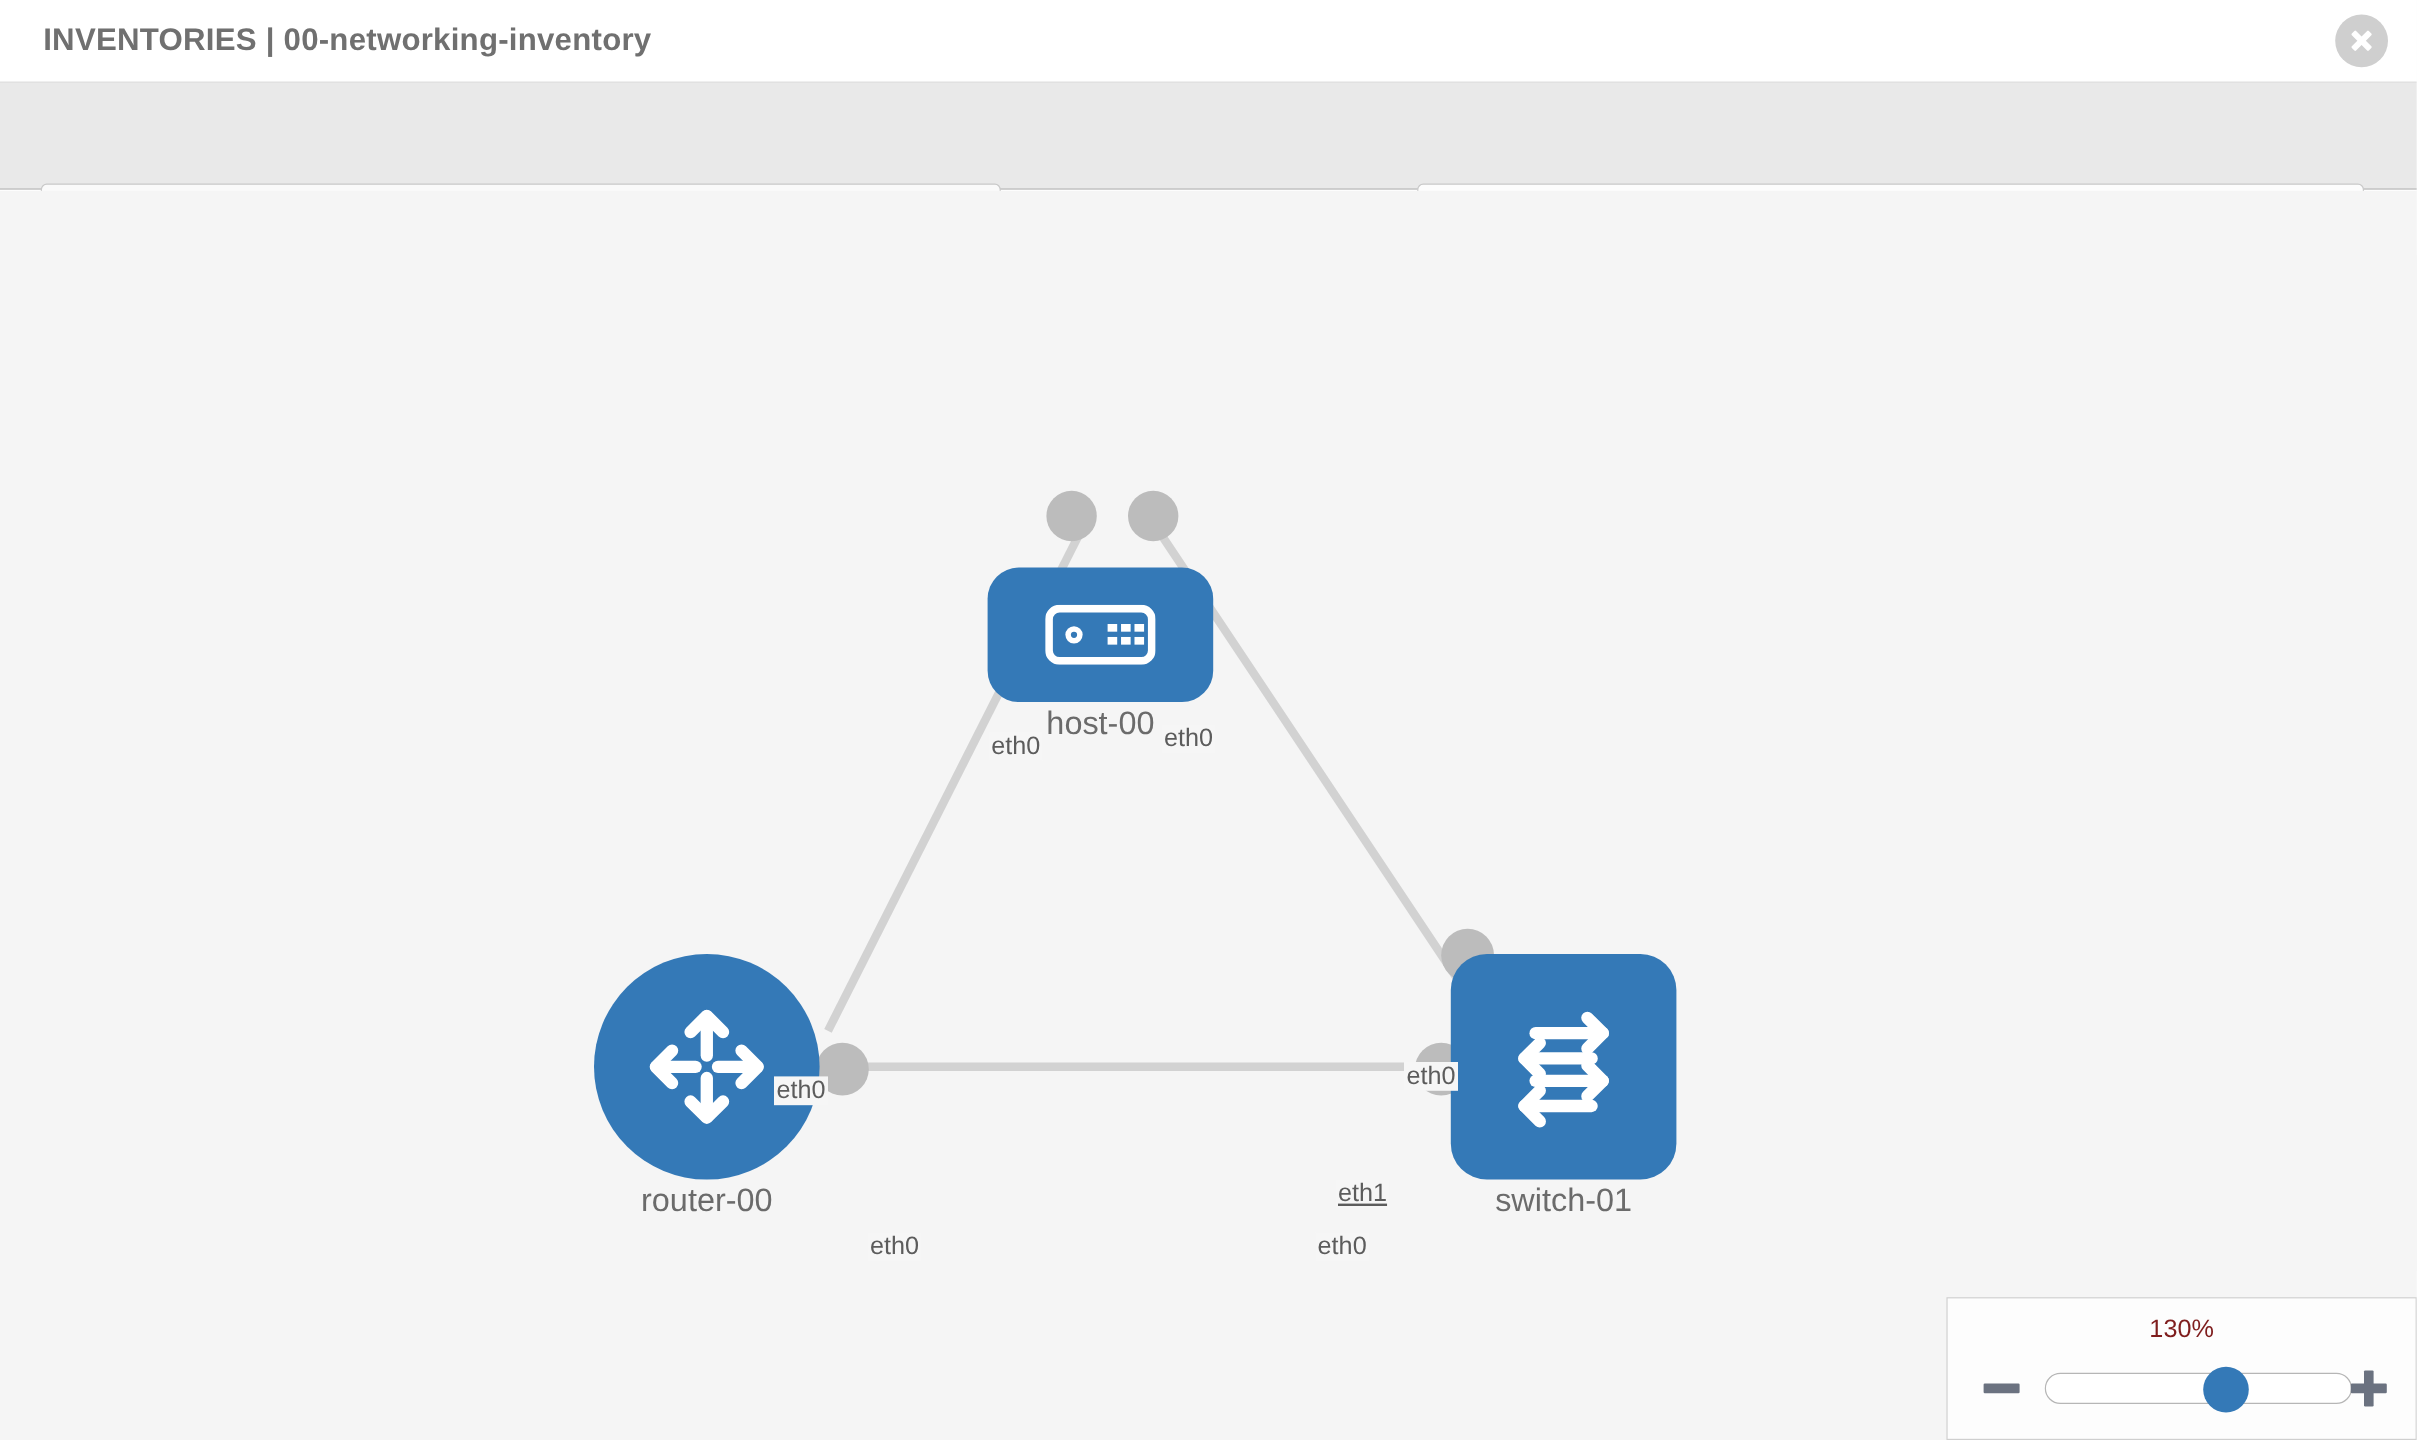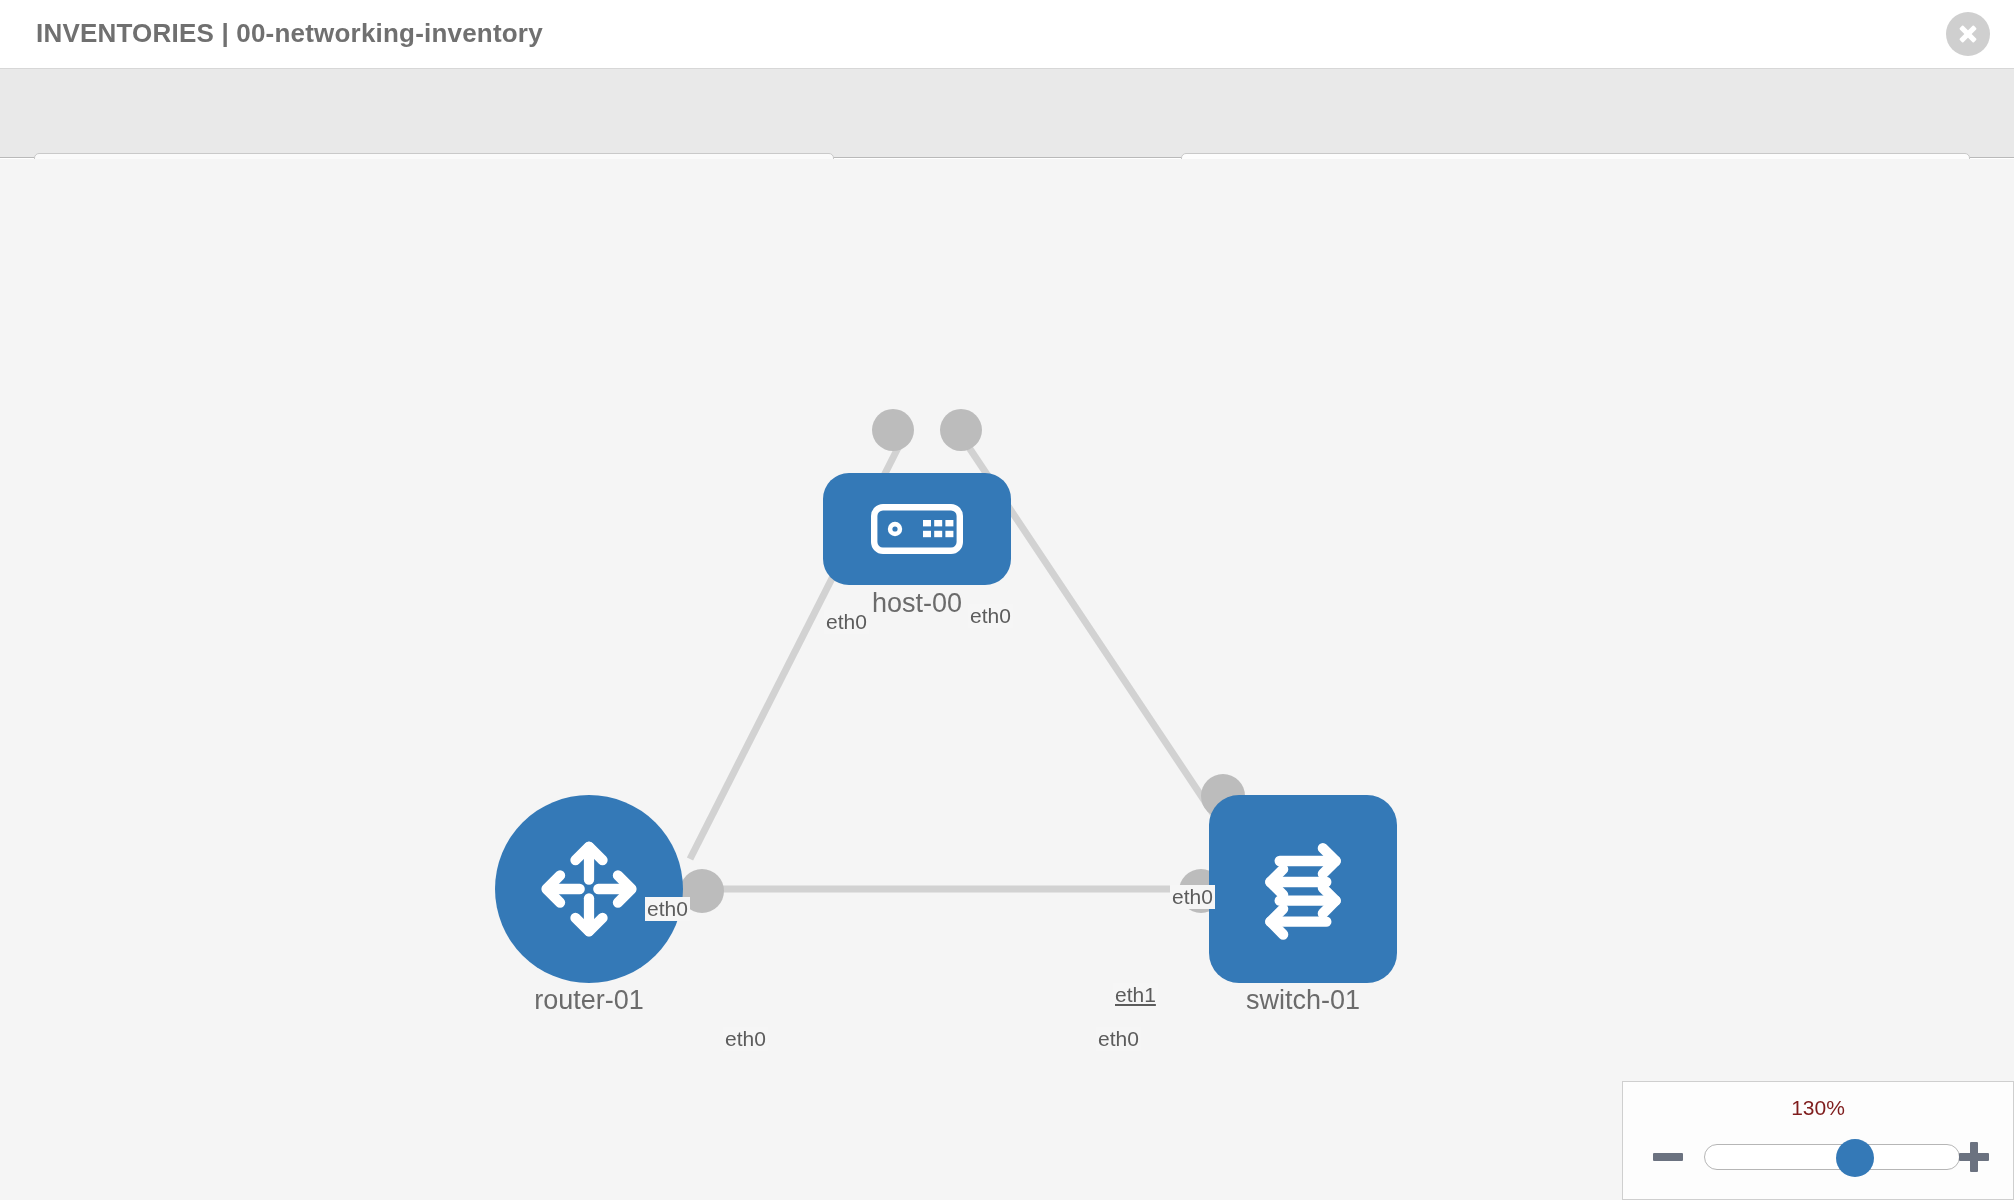--- a/index.html
+++ b/index.html
@@ -220,21 +220,21 @@
               <path d="M18.2 11.6 24 5.8 29.8 11.6"></path>
             <path d="M24 42 V28"></path>
               <path d="M18.2 36.4 24 42.2 29.8 36.4"></path>
             <path d="M6 24 H20"></path>
               <path d="M11.6 18.2 5.8 24 11.6 29.8"></path>
             <path d="M42 24 H28"></path>
               <path d="M36.4 18.2 42.2 24 36.4 29.8"></path>
           </g>
         </svg>
       </div>
-      <div class="node-label" style="left:94px; top:190px;">router-01</div>
+      <div class="node-label" style="left:94px; top:190px;">router-00</div>
     </div>
 
     <div class="node" style="left:1209px; top:636px;">
       <div class="node-shape shape-rounded-sq" style="left:0; top:0; width:188px; height:188px;">
         <svg width="112" height="112" viewBox="0 0 48 48">
           <g fill="none" stroke="#ffffff" stroke-width="4.4" stroke-linecap="round" stroke-linejoin="round">
             <path d="M14 12 H38"></path>
               <path d="M32.5 6.5 38 12 32.5 17.5"></path>
             <path d="M34 21 H10"></path>
               <path d="M15.5 15.5 10 21 15.5 26.5"></path>

